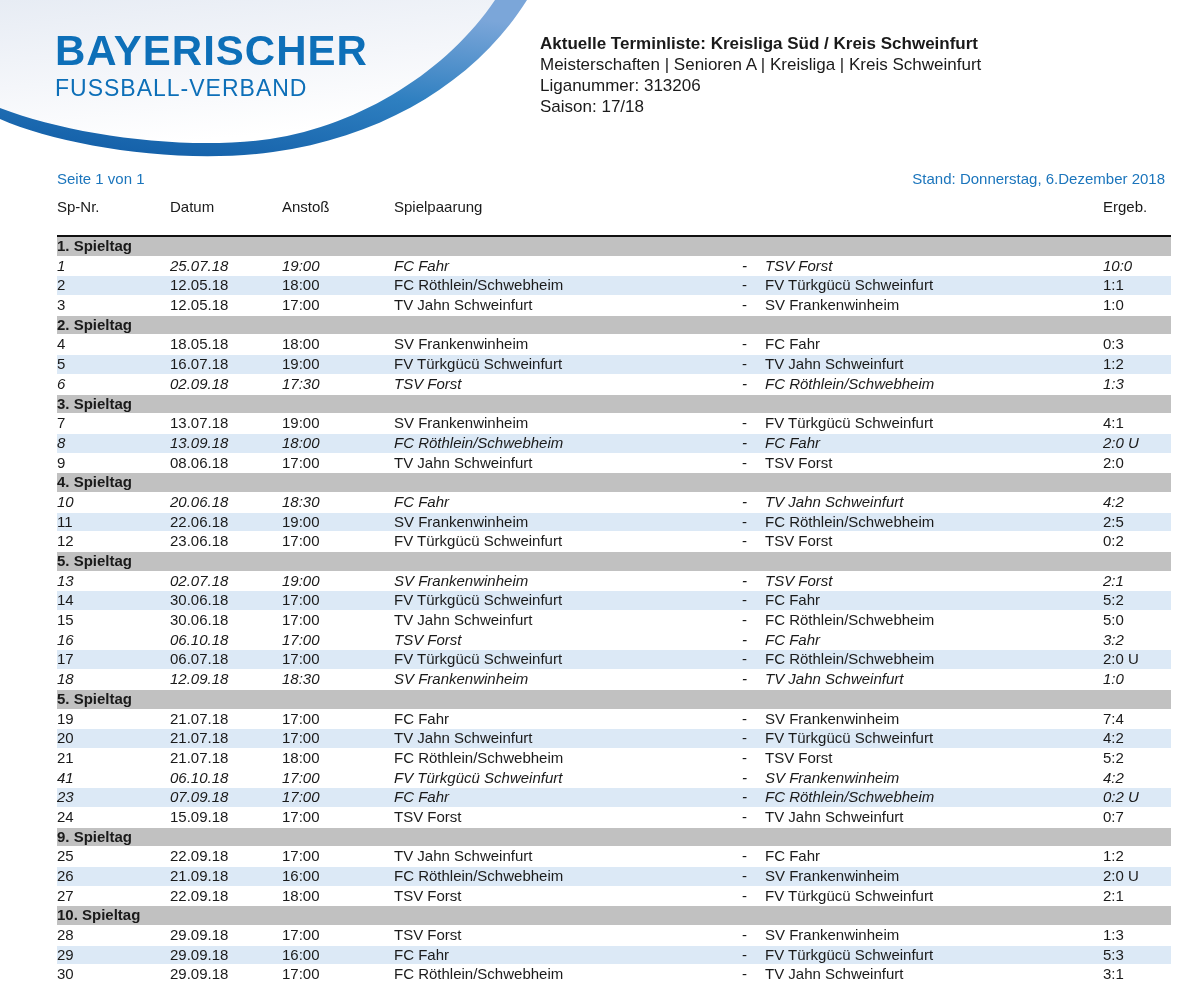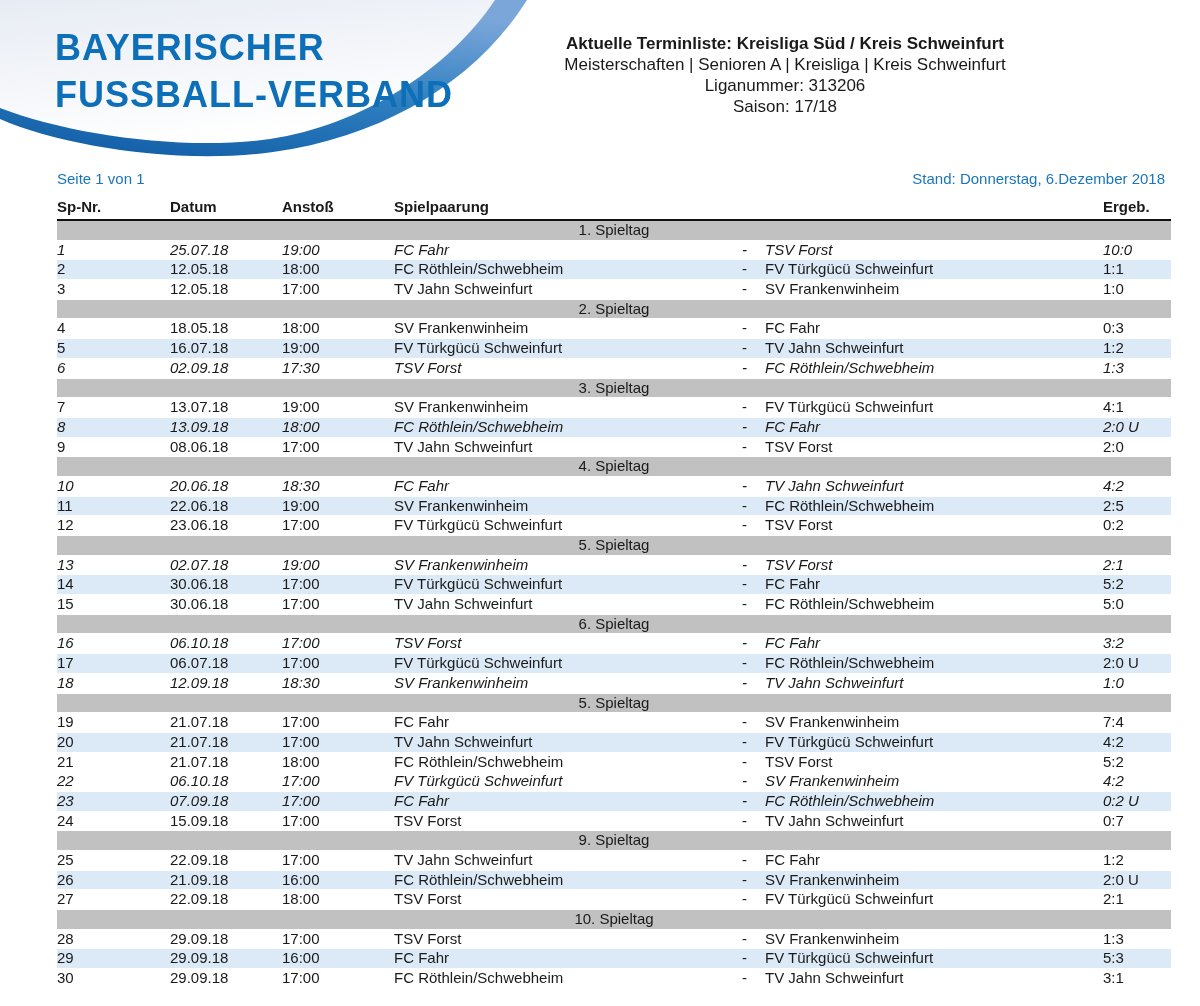--- a/index.html
+++ b/index.html
@@ -7,41 +7,41 @@
     width:1200px;height:1006px;overflow:hidden;background:#ffffff;
     font-family:"Liberation Sans",sans-serif;color:#1a1a1a;
     -webkit-font-smoothing:antialiased;
   }
   .page{position:relative;width:1200px;height:1006px;}
 
   
   .header{position:relative;height:160px;}
   .swoosh-svg{position:absolute;left:0;top:0;}
   .logo-text{position:absolute;left:55px;top:30px;color:var(--logo-blue,#0d6fb8);line-height:1;}
-  .logo-line1{font-size:36px;font-weight:bold;letter-spacing:1px;}
-  .logo-line2{font-size:36px;font-weight:bold;letter-spacing:1px;margin-top:11px;}
-  .header-info{position:absolute;left:540px;top:33px;width:490px;text-align:center;font-size:17px;line-height:21px;}
+  .logo-line1{font-size:42px;font-weight:bold;letter-spacing:1px;}
+  .logo-line2{font-size:23px;font-weight:normal;letter-spacing:1px;margin-top:5px;}
+  .header-info{position:absolute;left:540px;top:33px;width:490px;text-align:left;font-size:17px;line-height:21px;}
   .header-info .title{font-weight:bold;}
 
   
   .meta{display:flex;justify-content:space-between;margin:10px 29px 0 57px;padding-right:6px;
         font-size:15px;color:var(--accent,#1b75bc);}
 
   
   .sched{margin:11px 29px 0 57px;font-size:15px;}
-  .thead{display:flex;font-weight:bold;border-bottom:2px solid #111;padding-bottom:4px;height:17px;line-height:17px;}
+  .thead{display:flex;font-weight:normal;border-bottom:2px solid #111;padding-bottom:20px;height:17px;line-height:17px;}
   .c-nr{width:113px;}
   .c-date{width:112px;}
   .c-time{width:112px;}
   .c-home{width:348px;}
   .c-sep{width:23px;}
   .c-away{flex:1;}
   .c-res{width:62px;padding-right:6px;}
   .band{height:18.7px;line-height:18.7px;background:var(--band-gray,#c1c1c1);
-        text-align:center;font-weight:normal;border-bottom:1px solid #fff;}
+        text-align:left;font-weight:bold;border-bottom:1px solid #fff;}
   .row{display:flex;height:18.7px;line-height:18.7px;border-bottom:1px solid #fff;white-space:nowrap;}
   .row.alt{background:var(--row-blue,#dce9f6);}
   .row.it{font-style:italic;}
 </style>
 </head>
 <body>
 
 <div class="page">
 
   <div class="header">
@@ -243,21 +243,20 @@
     <div class="row">
       <div class="c-nr">15</div>
       <div class="c-date">30.06.18</div>
       <div class="c-time">17:00</div>
       <div class="c-home">TV Jahn Schweinfurt</div>
       <div class="c-sep">-</div>
       <div class="c-away">FC Röthlein/Schwebheim</div>
       <div class="c-res">5:0</div>
     </div>
 
-    <div class="band">6. Spieltag</div>
 
     <div class="row it">
       <div class="c-nr">16</div>
       <div class="c-date">06.10.18</div>
       <div class="c-time">17:00</div>
       <div class="c-home">TSV Forst</div>
       <div class="c-sep">-</div>
       <div class="c-away">FC Fahr</div>
       <div class="c-res">3:2</div>
     </div>
@@ -309,21 +308,21 @@
       <div class="c-date">21.07.18</div>
       <div class="c-time">18:00</div>
       <div class="c-home">FC Röthlein/Schwebheim</div>
       <div class="c-sep">-</div>
       <div class="c-away">TSV Forst</div>
       <div class="c-res">5:2</div>
     </div>
 
 
     <div class="row it">
-      <div class="c-nr">22</div>
+      <div class="c-nr">41</div>
       <div class="c-date">06.10.18</div>
       <div class="c-time">17:00</div>
       <div class="c-home">FV Türkgücü Schweinfurt</div>
       <div class="c-sep">-</div>
       <div class="c-away">SV Frankenwinheim</div>
       <div class="c-res">4:2</div>
     </div>
 
     <div class="row alt it">
       <div class="c-nr">23</div>

